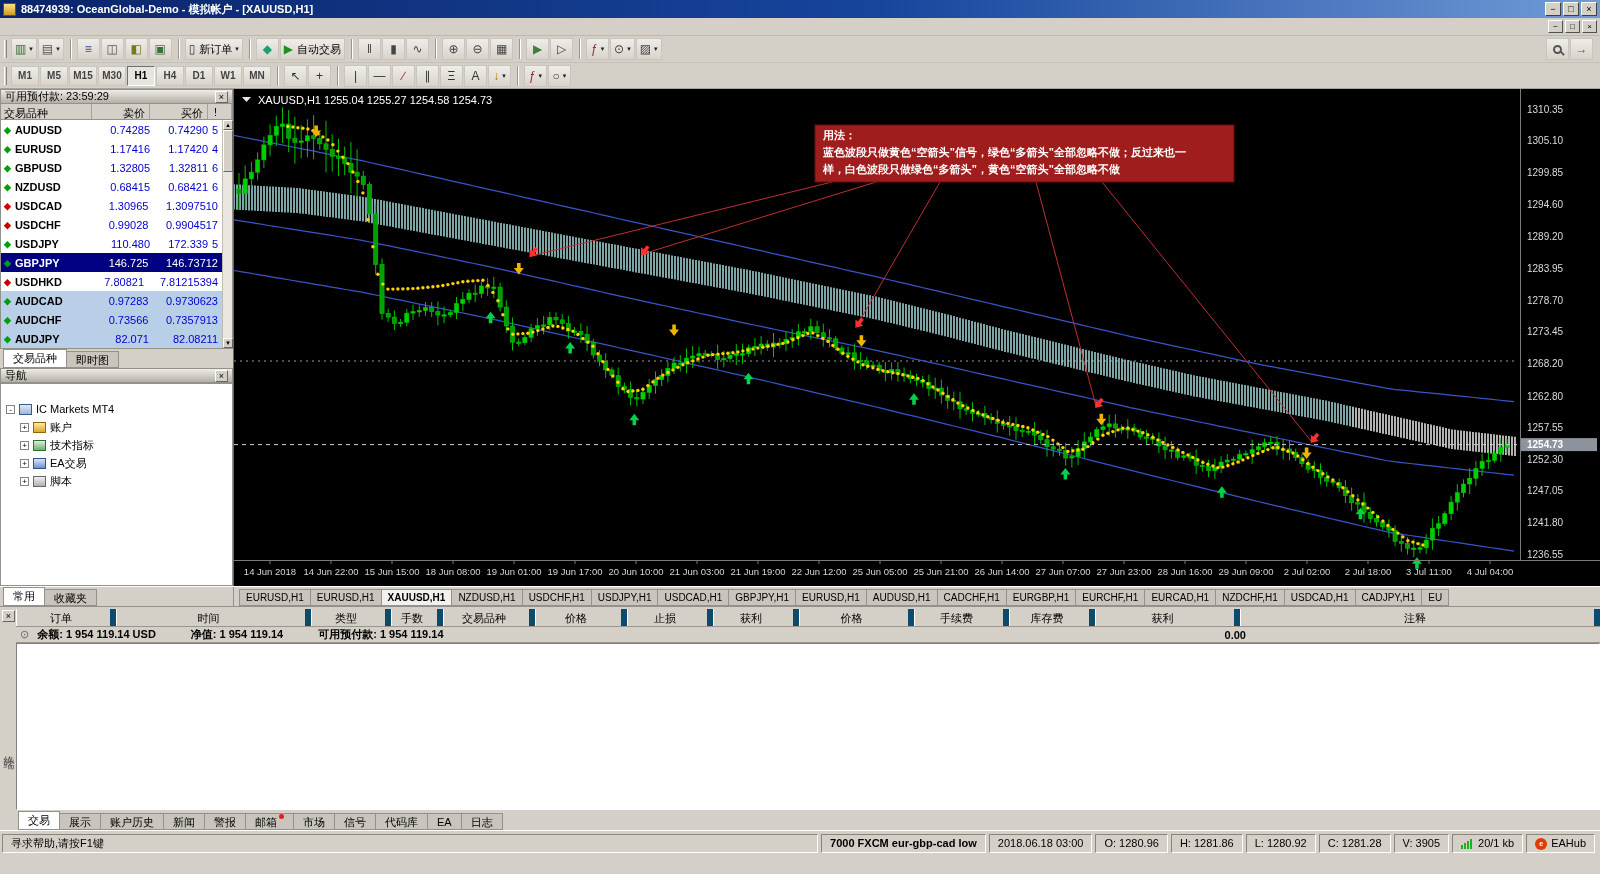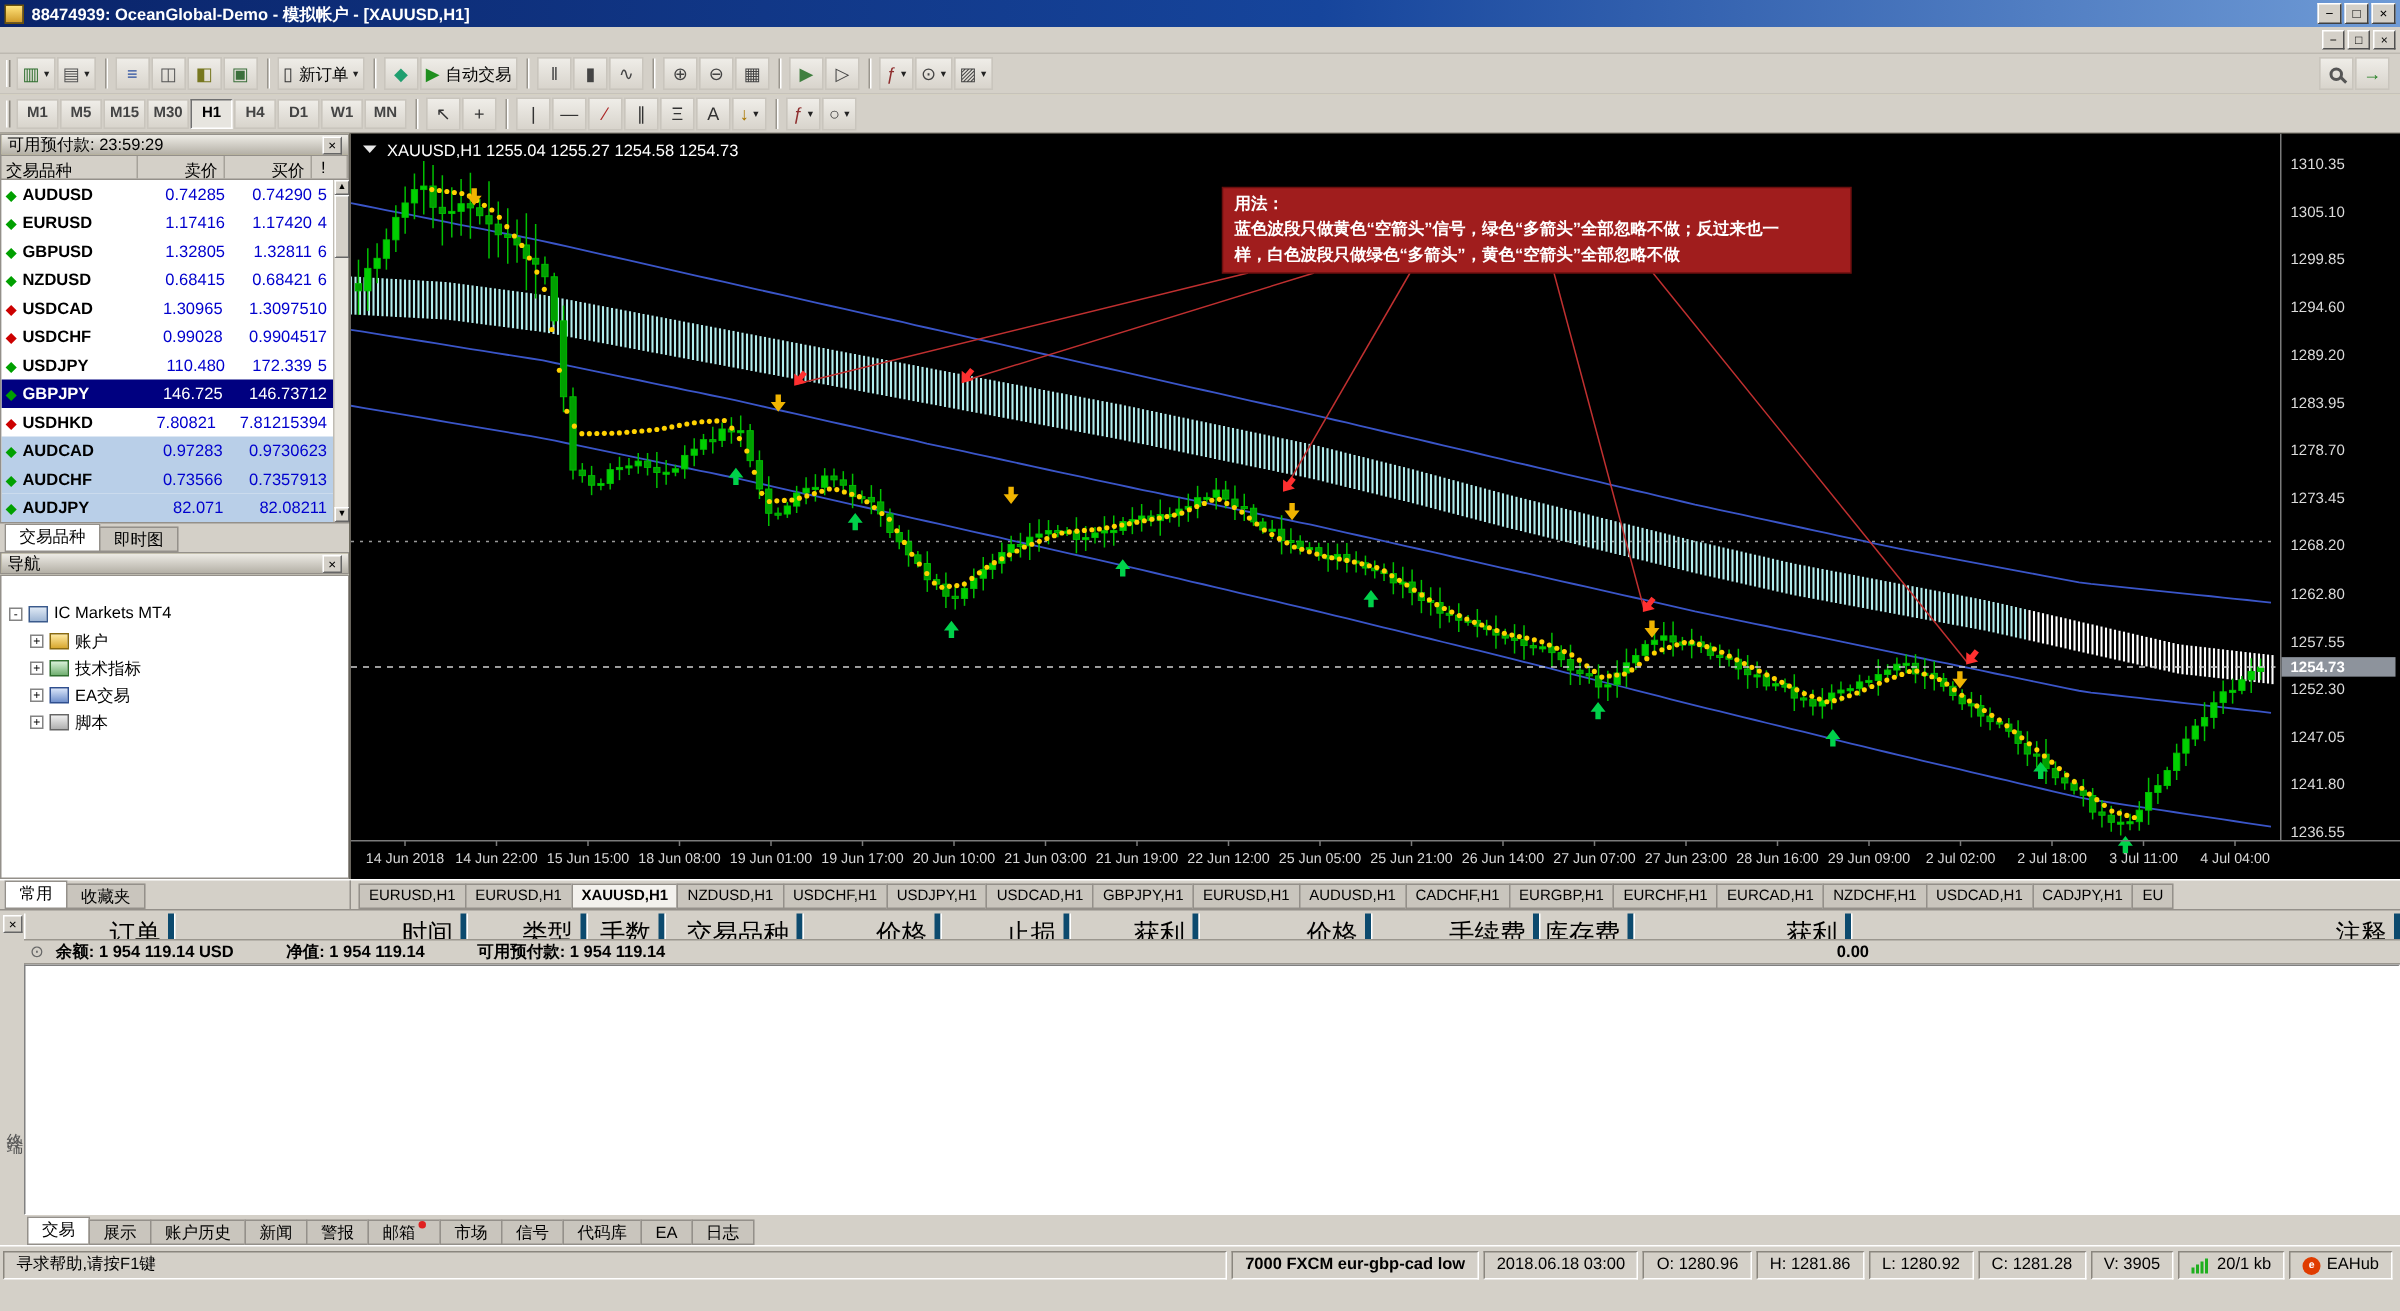--- a/index.html
+++ b/index.html
@@ -92,21 +92,21 @@
   #chart-tabs{flex:1;display:flex;align-items:flex-end;padding-left:5px;border-left:1px solid #94908a;overflow:hidden}
   .ctab{height:17px;line-height:16px;font-size:10px;padding:0 6px;border:1px solid #94908a;background:#c9c5bd;margin-right:-1px;white-space:nowrap}
   .ctab.active{background:#f3f1ed;font-weight:bold}
 
   
   #terminal{position:absolute;left:0;top:606px;width:100%;height:224px;background:#d4d0c8;border-top:1px solid #94908a}
   .term-close{position:absolute;left:2px;top:3px;width:13px;height:12px;font-size:9px;line-height:10px;text-align:center;
     border:1px solid;border-color:#fff #666 #666 #fff;background:#d4d0c8}
   .term-vlabel{position:absolute;left:1px;top:140px;writing-mode:vertical-rl;font-size:11px;color:#555;letter-spacing:2px}
   #term-header{position:absolute;left:16px;top:2px;right:0;height:17px;display:flex;background:#d4d0c8}
-  .th{border-right:4px solid #0c4a6e;border-left:1px solid #fff;text-align:right;padding:2px 5px 0 0;font-size:17px;white-space:nowrap}
+  .th{border-right:6px solid #0c4a6e;border-left:1px solid #fff;text-align:center;padding:2px 5px 0 0;font-size:11px;white-space:nowrap}
   #term-balance{position:absolute;left:16px;top:19px;right:0;height:17px;display:flex;align-items:center;
     font-weight:bold;background:#d4d0c8;border-top:1px solid #9a968e;border-bottom:1px solid #9a968e}
   #term-balance .clk{font-size:11px;color:#666;margin:0 8px 0 4px;font-weight:normal}
   #term-balance .gap{margin-left:35px}
   #term-profit{position:absolute;right:354px;font-weight:bold}
   #term-body{position:absolute;left:16px;top:36px;right:0;bottom:20px;background:#fff;border:1px solid;border-color:#808080 #fff #fff #808080}
   #term-tabs{position:absolute;left:16px;bottom:0;height:20px;display:flex;align-items:flex-end;padding-left:2px}
   .badge{display:inline-block;width:5px;height:5px;background:#e02020;border-radius:50%;margin-left:2px;vertical-align:top}
 
   
@@ -1672,22 +1672,22 @@
     <div id="term-header">
         <div class="th" style="width: 100px;">订单</div>
         <div class="th" style="width: 195px;">时间</div>
         <div class="th" style="width: 80px;">类型</div>
         <div class="th" style="width: 52px;">手数</div>
         <div class="th" style="width: 92px;">交易品种</div>
         <div class="th" style="width: 92px;">价格</div>
         <div class="th" style="width: 86px;">止损</div>
         <div class="th" style="width: 86px;">获利</div>
         <div class="th" style="width: 115px;">价格</div>
-        <div class="th" style="width: 112px;">手续费</div>
-        <div class="th" style="width: 63px;">库存费</div>
+        <div class="th" style="width: 95px;">手续费</div>
+        <div class="th" style="width: 86px;">库存费</div>
         <div class="th" style="width: 145px;">获利</div>
         <div class="th" style="flex: 1 1 0%;">注释</div>
       </div>
     <div id="term-balance">
       <span class="clk">⊙</span>
       <span>余额:  1 954 119.14 USD</span>
       <span class="gap">净值:  1 954 119.14</span>
       <span class="gap">可用预付款:  1 954 119.14</span>
       <span id="term-profit">0.00</span>
     </div>

